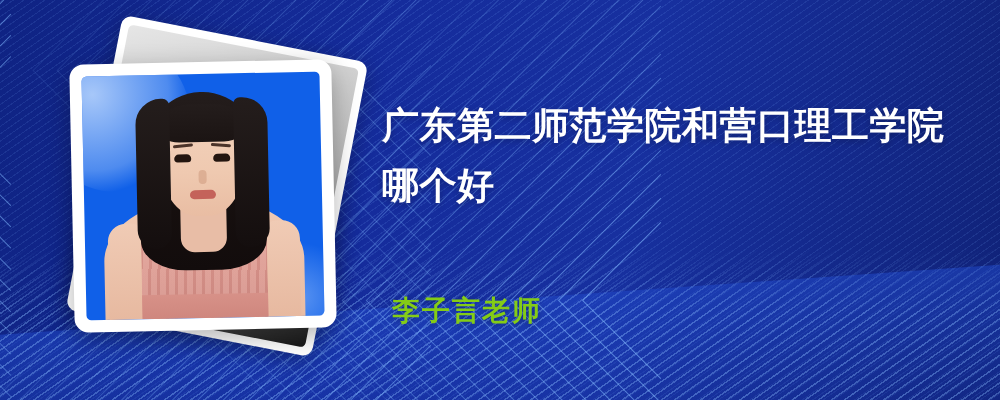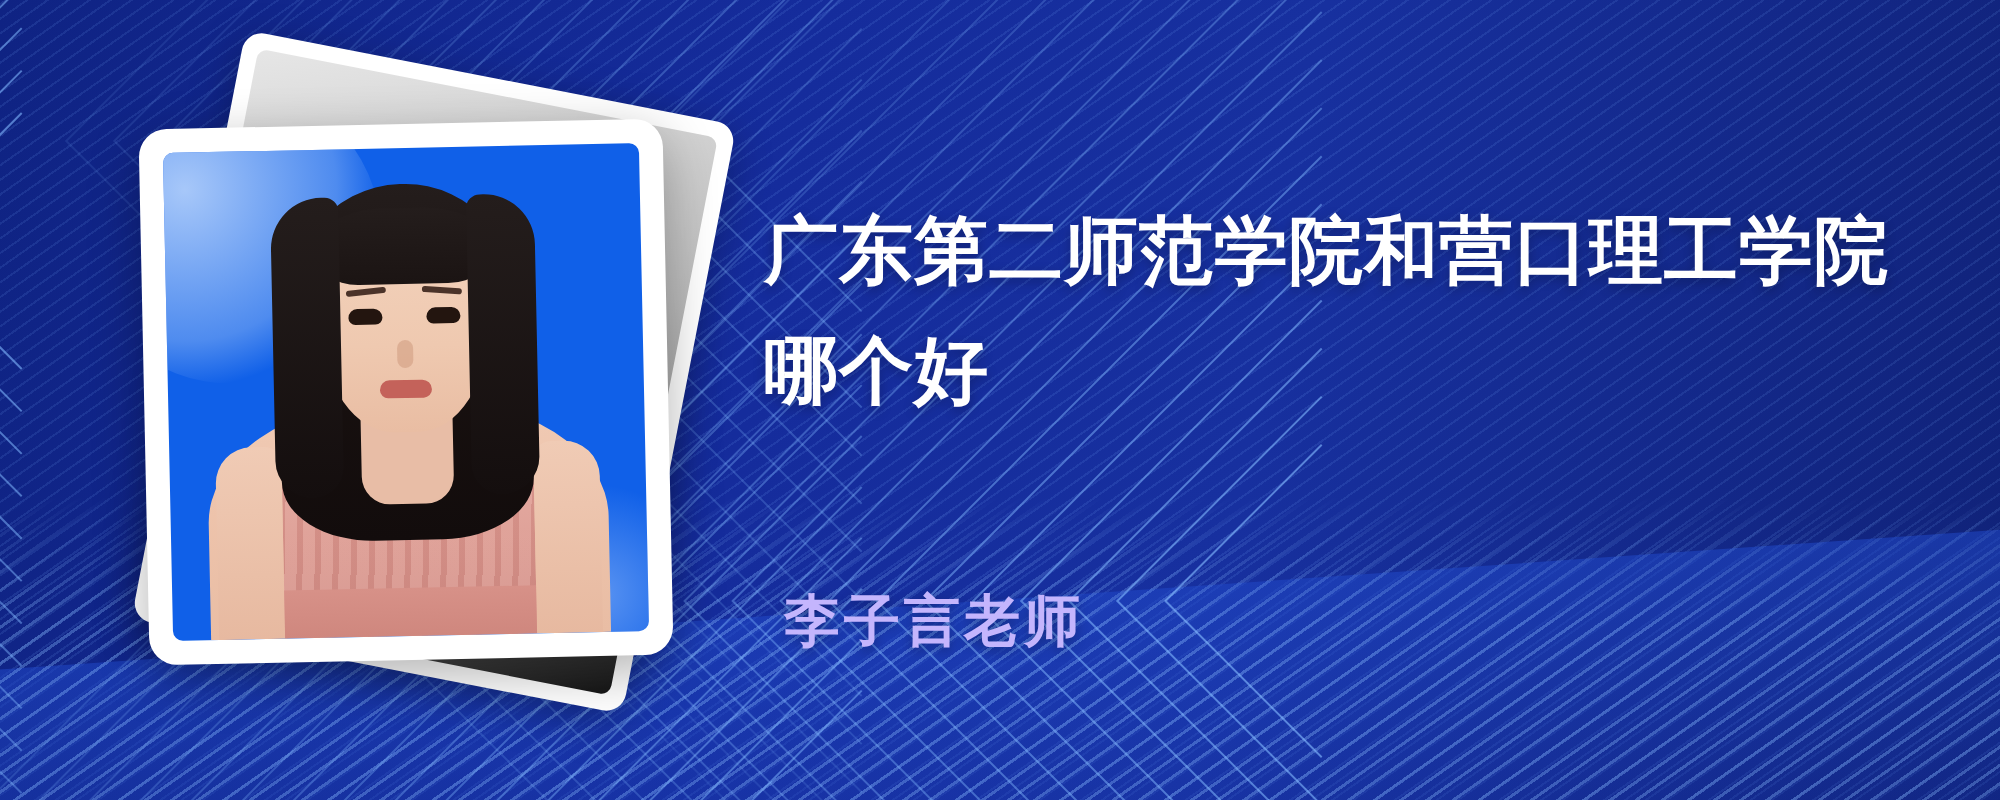--- a/index.html
+++ b/index.html
@@ -220,21 +220,21 @@
     font-size: 37px;
     font-weight: bold;
     line-height: 60px;
     letter-spacing: 0.5px;
     text-shadow: 0 2px 6px rgba(0,0,0,0.25);
   }
   .author-name {
     position: absolute;
     top: 272px;
     left: 10px;
-    color: #c4b5fd;
+    color: #84cc16;
     font-size: 28px;
     font-weight: bold;
     letter-spacing: 2px;
     text-shadow: 0 2px 6px rgba(0,0,0,0.28);
   }
   .author-role {
     position: absolute;
     top: 320px;
     left: 0;
     color: #ccd7ec;

